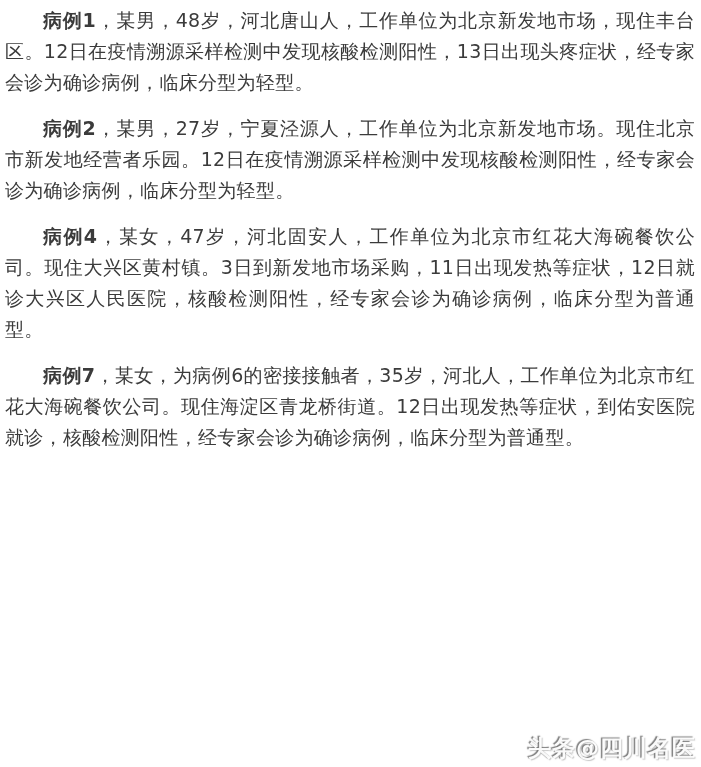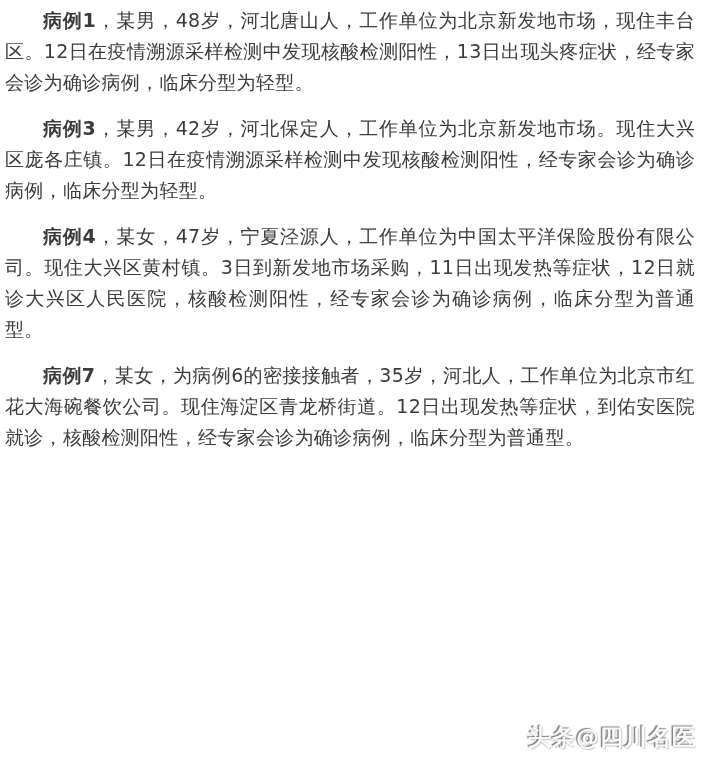--- a/index.html
+++ b/index.html
@@ -26,41 +26,41 @@
     margin: 0 0 15px 0;
     letter-spacing: 0.3px;
     word-break: break-all;
   }
   .case-label {
     font-weight: bold;
   }
   .watermark {
     position: absolute;
     right: 5px;
-    bottom: 14px;
+    bottom: 3px;
     font-size: 23px;
     font-weight: bold;
     letter-spacing: 1px;
     color: rgba(255,255,255,0.95);
     text-shadow:
       -1.5px -1.5px 1px rgba(105,105,105,0.85),
        1px 1px 1px rgba(150,150,150,0.5);
     white-space: nowrap;
     pointer-events: none;
   }
 </style>
 </head>
 <body>
 
 <div class="article">
   <p class="case"><span class="case-label">病例1</span><span>，某男，48岁，河北唐山人，工作单位为北京新发地市场，现住丰台区。12日在疫情溯源采样检测中发现核酸检测阳性，13日出现头疼症状，经专家会诊为确诊病例，临床分型为轻型。</span></p>
 
+  <p class="case"><span class="case-label">病例2</span><span>，某男，27岁，宁夏泾源人，工作单位为北京新发地市场。现住北京市新发地经营者乐园。12日在疫情溯源采样检测中发现核酸检测阳性，经专家会诊为确诊病例，临床分型为轻型。</span></p>
 
-  <p class="case"><span class="case-label">病例3</span><span>，某男，42岁，河北保定人，工作单位为北京新发地市场。现住大兴区庞各庄镇。12日在疫情溯源采样检测中发现核酸检测阳性，经专家会诊为确诊病例，临床分型为轻型。</span></p>
 
-  <p class="case"><span class="case-label">病例4</span><span>，某女，47岁，宁夏泾源人，工作单位为中国太平洋保险股份有限公司。现住大兴区黄村镇。3日到新发地市场采购，11日出现发热等症状，12日就诊大兴区人民医院，核酸检测阳性，经专家会诊为确诊病例，临床分型为普通型。</span></p>
+  <p class="case"><span class="case-label">病例4</span><span>，某女，47岁，河北固安人，工作单位为北京市红花大海碗餐饮公司。现住大兴区黄村镇。3日到新发地市场采购，11日出现发热等症状，12日就诊大兴区人民医院，核酸检测阳性，经专家会诊为确诊病例，临床分型为普通型。</span></p>
 
 
 
   <p class="case"><span class="case-label">病例7</span><span>，某女，为病例6的密接接触者，35岁，河北人，工作单位为北京市红花大海碗餐饮公司。现住海淀区青龙桥街道。12日出现发热等症状，到佑安医院就诊，核酸检测阳性，经专家会诊为确诊病例，临床分型为普通型。</span></p>
 </div>
 
 <div class="watermark">头条@四川名医</div>
 
 </body></html>

